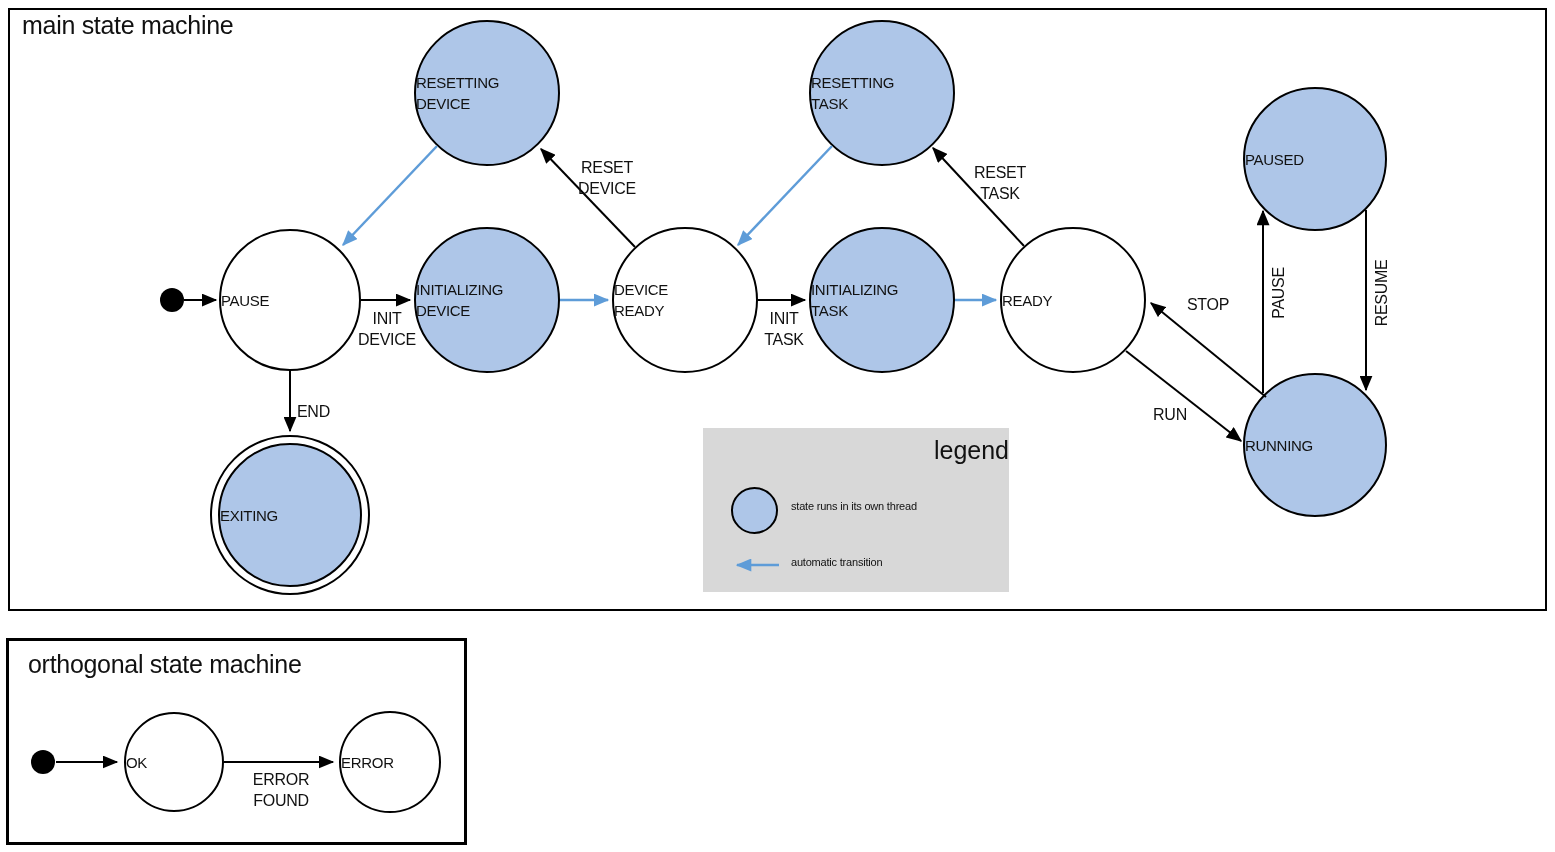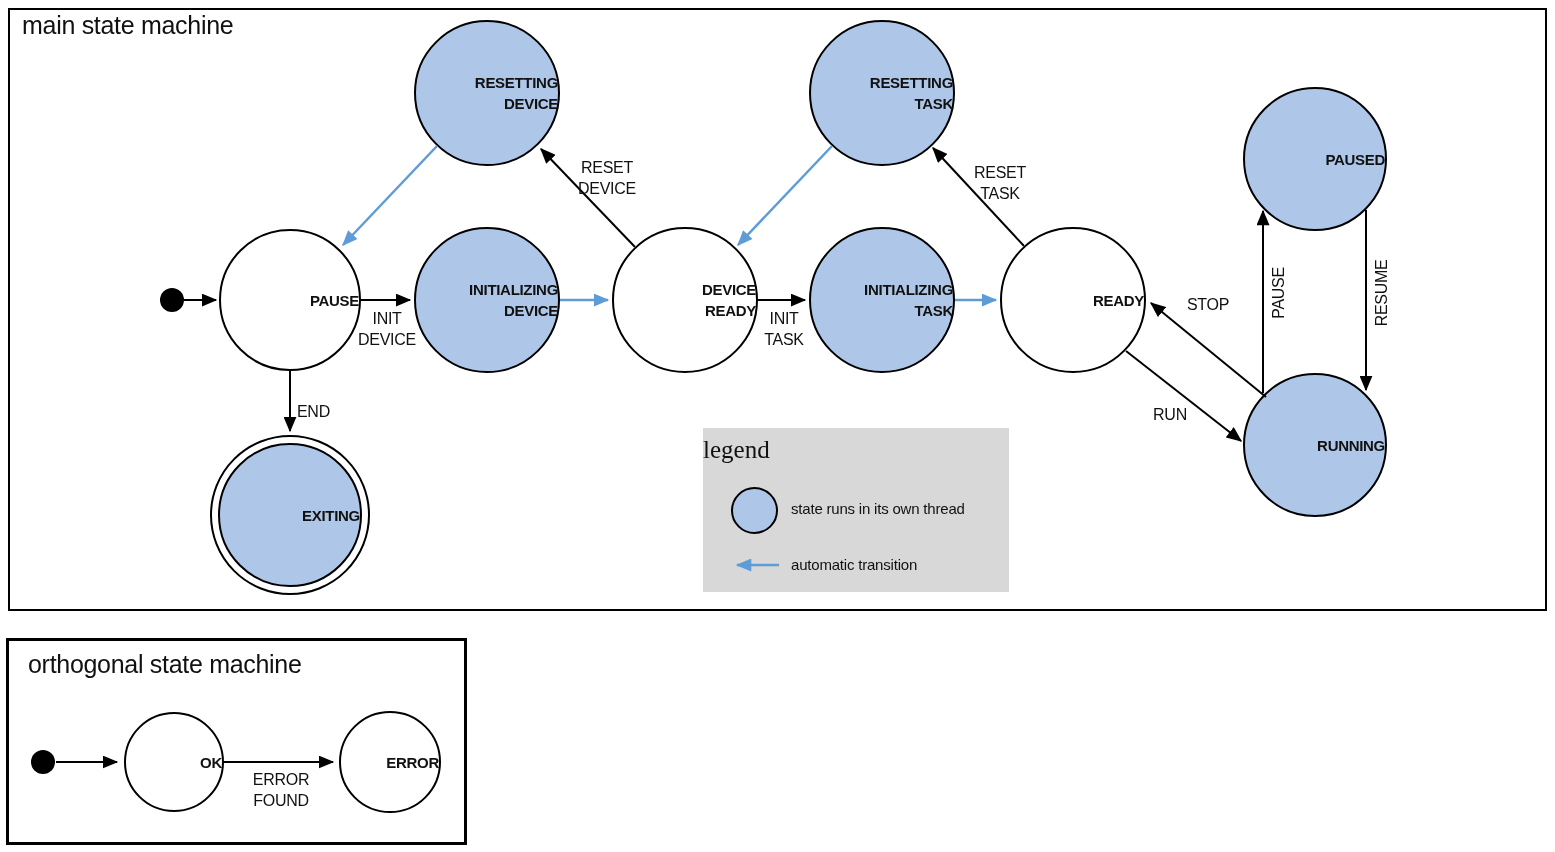--- a/index.html
+++ b/index.html
@@ -11,44 +11,44 @@
   html,body{margin:0;padding:0;background:#ffffff;}
   body{
     width:1555px;height:852px;position:relative;overflow:hidden;
     font-family:"Liberation Sans","DejaVu Sans",sans-serif;color:#111;
   }
   .frame{position:absolute;box-sizing:border-box;border:2px solid var(--outline);background:transparent;}
   .frame.thick{border-width:3px;}
   .box-title{position:absolute;font-size:25px;letter-spacing:-0.3px;white-space:nowrap;}
   .state{
     position:absolute;box-sizing:border-box;border:2px solid var(--outline);border-radius:50%;
-    background:#ffffff;display:flex;flex-direction:column;align-items:flex-end;justify-content:center;
-    text-align:center;font-size:15px;line-height:21px;letter-spacing:-0.3px;font-weight:bold;
+    background:#ffffff;display:flex;flex-direction:column;align-items:flex-start;justify-content:center;
+    text-align:center;font-size:15px;line-height:21px;letter-spacing:-0.3px;
   }
   .state.threaded{background:var(--thread-fill);}
   .state span{display:block;white-space:nowrap;}
   .final-ring{position:absolute;box-sizing:border-box;border:2px solid var(--outline);border-radius:50%;background:#ffffff;}
   .dot{position:absolute;background:#000;border-radius:50%;}
   .overlay{position:absolute;left:0;top:0;pointer-events:none;}
   .arrow-black{stroke:var(--outline);stroke-width:2;}
   .arrow-blue{stroke:var(--auto-arrow);stroke-width:2.5;}
   .tlabel{
     position:absolute;font-size:16px;line-height:21px;text-align:center;
     letter-spacing:-0.3px;white-space:nowrap;transform:translateX(-50%);
   }
   .tlabel span{display:block;}
   .tlabel.vertical{transform:translate(-50%,-50%) rotate(-90deg);}
   .tlabel.plain{transform:none;text-align:left;}
   .legend{position:absolute;left:703px;top:428px;width:306px;height:164px;background:var(--legend-bg);}
-  .legend-title{position:absolute;left:0;top:8px;width:100%;text-align:left;font-size:25px;font-family:Liberation Serif, serif;}
+  .legend-title{position:absolute;left:0;top:8px;width:100%;text-align:right;font-size:25px;}
   .legend-circle{
     position:absolute;left:28px;top:59px;width:47px;height:47px;box-sizing:border-box;
     border:2px solid var(--outline);border-radius:50%;background:var(--thread-fill);
   }
-  .legend-item{position:absolute;font-size:15px;letter-spacing:-0.2px;white-space:nowrap;}
+  .legend-item{position:absolute;font-size:11px;letter-spacing:-0.2px;white-space:nowrap;}
 </style>
 </head>
 <body>
 
 <div class="frame" style="left:8px;top:8px;width:1539px;height:603px"></div>
 <div class="box-title" style="left:22px;top:11px">main state machine</div>
 
 <div class="legend">
   <div class="legend-title">legend</div>
   <div class="legend-circle"></div>

